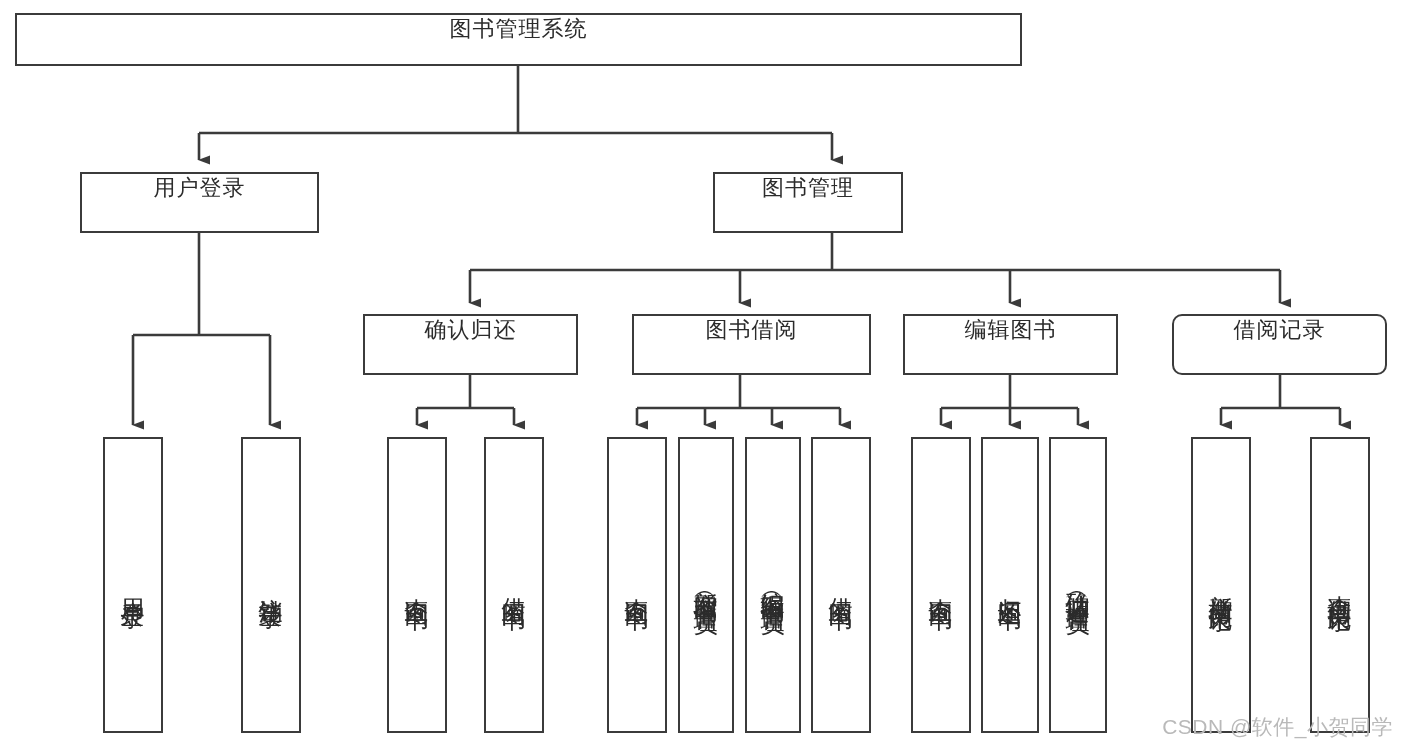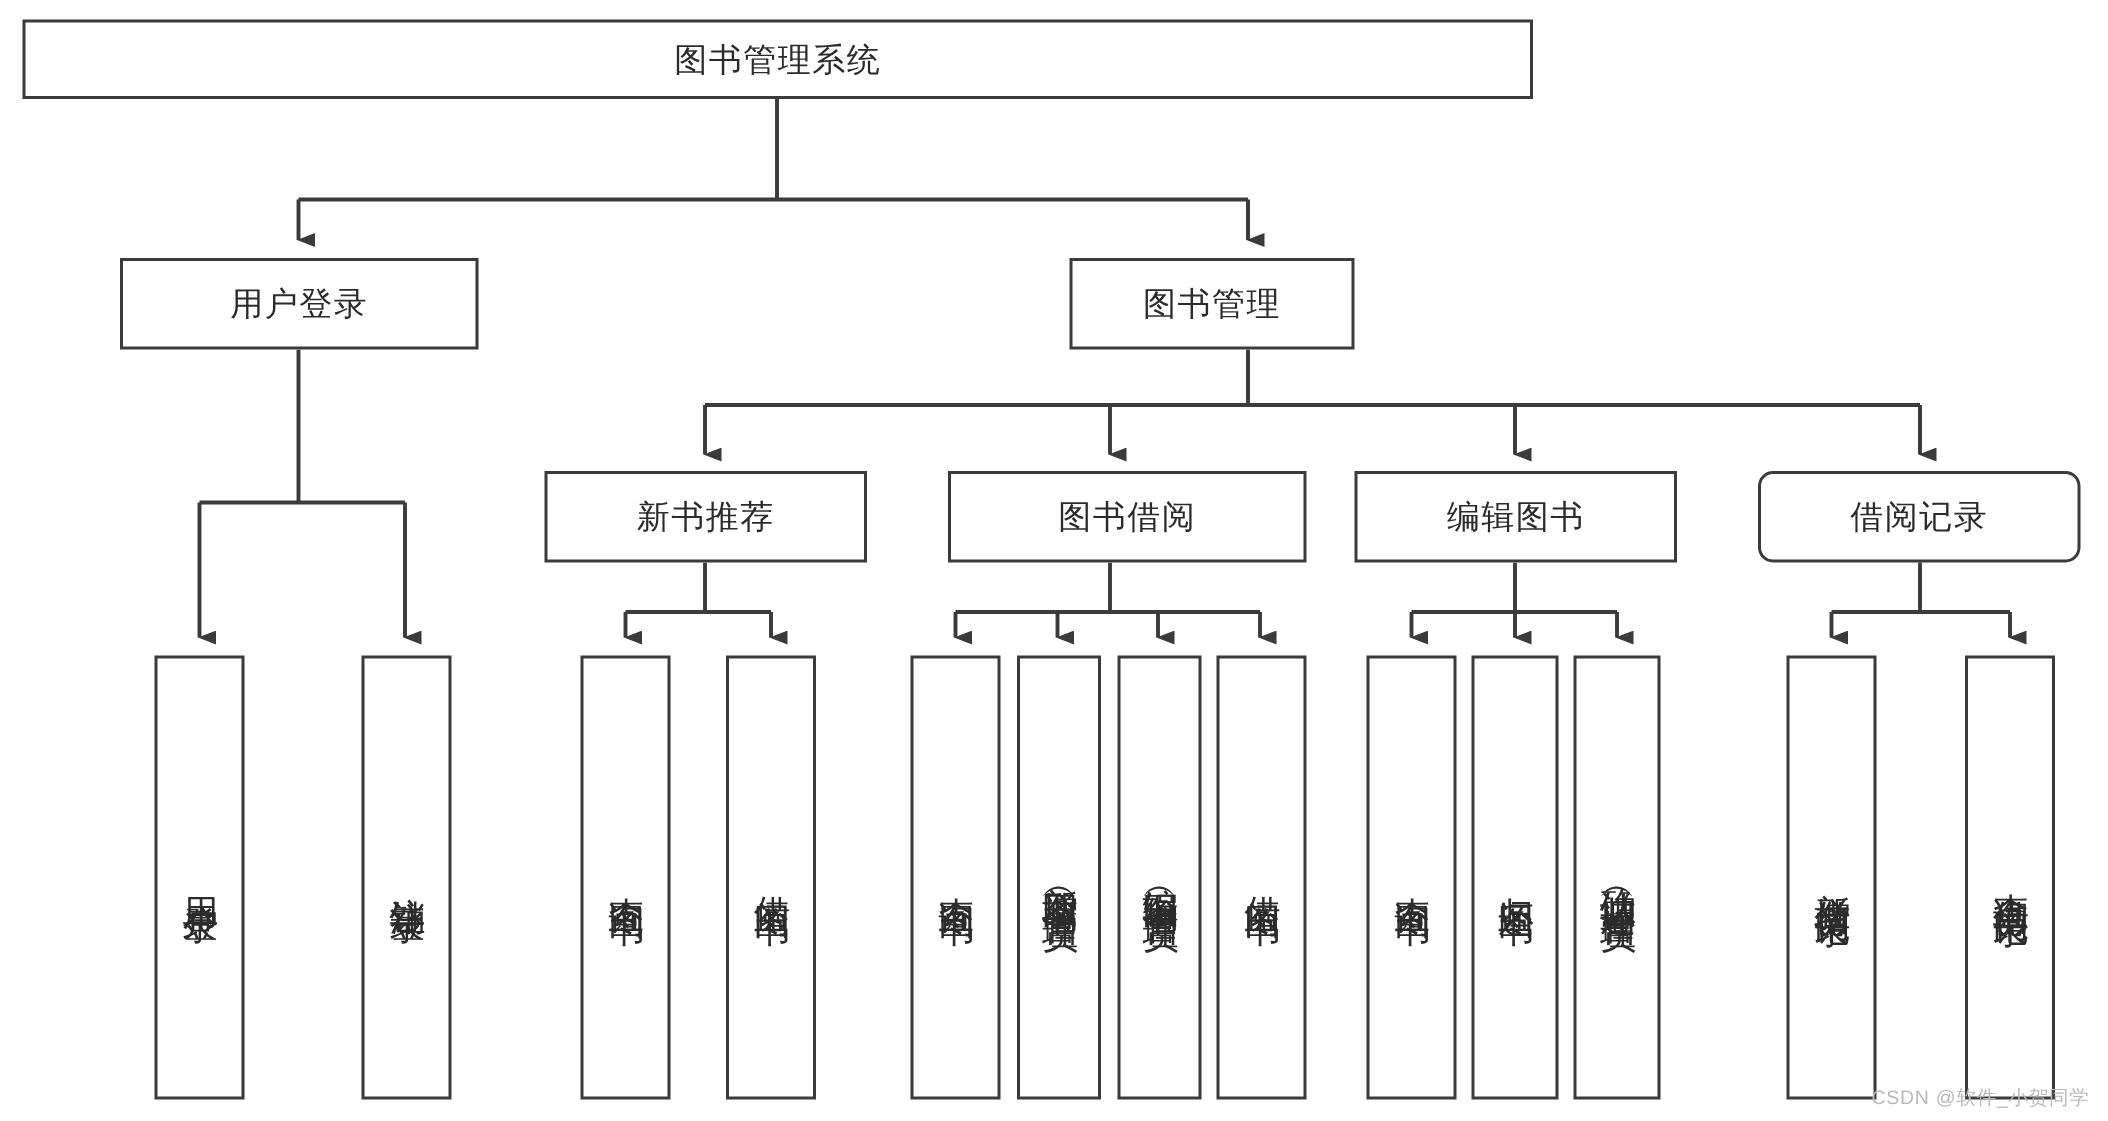--- a/index.html
+++ b/index.html
@@ -19,21 +19,20 @@
     left:0;top:0;
     width:1405px;height:747px;
     pointer-events:none;
   }
   .node{
     position:absolute;
     box-sizing:border-box;
     background:#ffffff;
     border:2px solid #3b3b3b;
     display:flex;
-    align-items:center;
     justify-content:center;
     text-align:center;
   }
   .node .lbl{
     font-size:22px;
     line-height:1.25;
     letter-spacing:1px;
     color:#2b2b2b;
     white-space:nowrap;
   }
@@ -46,21 +45,21 @@
     text-orientation:upright;
     white-space:nowrap;
     font-size:24px;
     letter-spacing:3px;
     line-height:1.05;
   }
   .watermark{
     position:absolute;
     right:12px;
     bottom:6px;
-    font-size:13px;
+    font-size:21px;
     color:#b9b9b9;
     letter-spacing:0.5px;
     white-space:nowrap;
     user-select:none;
   }
 </style>
 </head>
 <body>
 
 <div id="canvas">
@@ -121,21 +120,21 @@
 
   <div class="node" style="left:80px;top:172px;width:239px;height:61px;">
     <span class="lbl">用户登录</span>
   </div>
 
   <div class="node" style="left:713px;top:172px;width:190px;height:61px;">
     <span class="lbl">图书管理</span>
   </div>
 
   <div class="node" style="left:363px;top:314px;width:215px;height:61px;">
-    <span class="lbl">新书推荐</span>
+    <span class="lbl">确认归还</span>
   </div>
 
   <div class="node" style="left:632px;top:314px;width:239px;height:61px;">
     <span class="lbl">图书借阅</span>
   </div>
 
   <div class="node" style="left:903px;top:314px;width:215px;height:61px;">
     <span class="lbl">编辑图书</span>
   </div>
 

